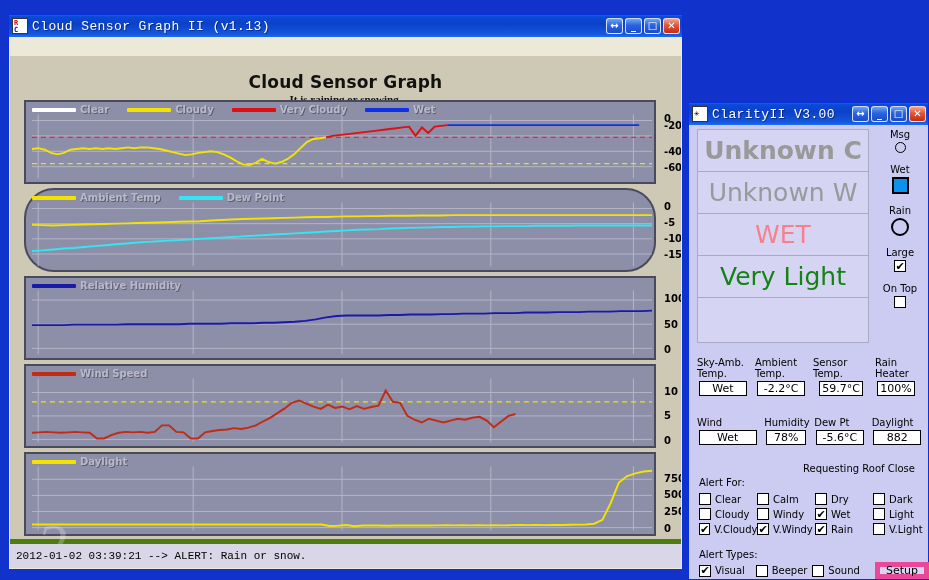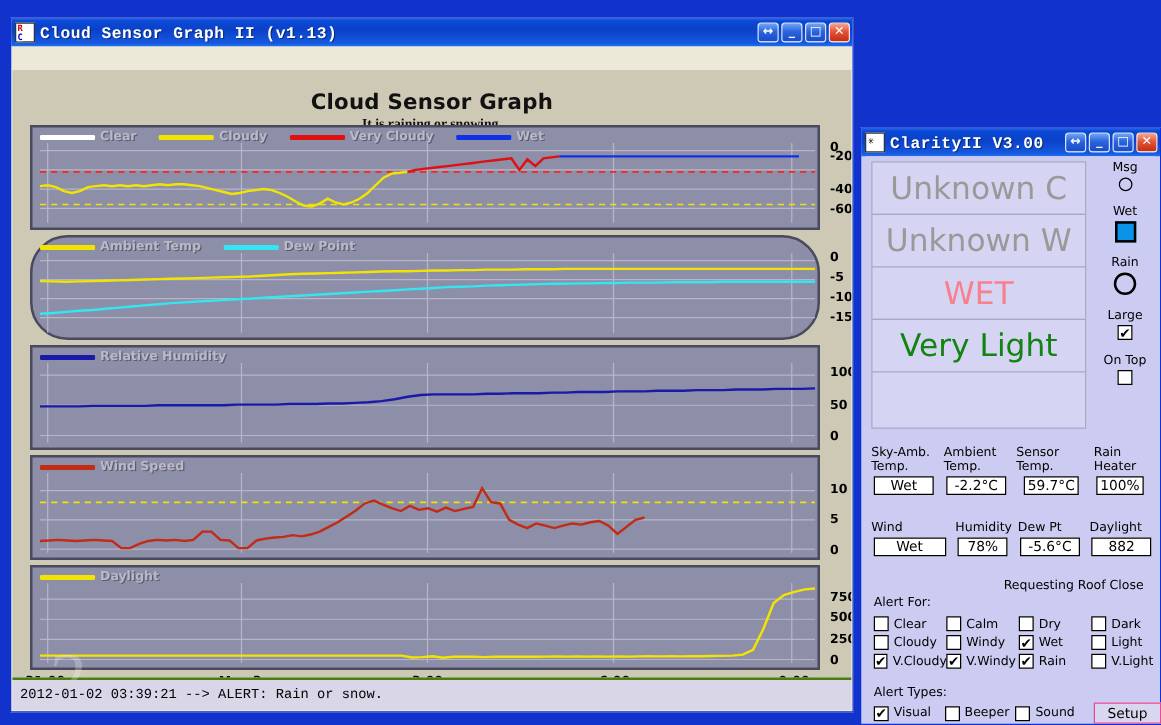--- a/index.html
+++ b/index.html
@@ -11,36 +11,36 @@
   
   .win{position:absolute;background:#ece9d8;border:1px solid #0831d9;box-sizing:border-box;}
   .titlebar{height:22px;display:flex;align-items:center;
     background:linear-gradient(180deg,#1a62e8 0%,#0a49d6 8%,#0b41c8 40%,#1558e0 88%,#1e6ff0 100%);
     padding:0 2px 0 3px;}
   .titlebar .tbicon{width:16px;height:16px;margin-right:4px;flex:0 0 auto;position:relative;
       background:#fff;border:1px solid #333;box-sizing:border-box;overflow:hidden;}
   .titlebar .tbicon i{position:absolute;font-style:normal;font-size:7px;line-height:7px;
       font-family:"DejaVu Sans Mono",monospace;font-weight:bold;}
   .tbtitle{color:#fff;font-family:"Liberation Mono","DejaVu Sans Mono",monospace;font-size:13px;
-      font-weight:bold;letter-spacing:.4px;white-space:nowrap;text-shadow:1px 1px 0 #00000066;}
+      font-weight:normal;letter-spacing:.4px;white-space:nowrap;text-shadow:1px 1px 0 #00000066;}
   .tbspacer{flex:1 1 auto;}
   .tbbtn{width:17px;height:16px;margin-left:2px;border:1px solid #ffffffcc;border-radius:3px;
       box-sizing:border-box;display:flex;align-items:center;justify-content:center;
       color:#fff;font-size:10px;font-weight:bold;line-height:1;
       background:linear-gradient(180deg,#6ea5f5,#2a63dd 45%,#1a4cc8);font-family:"DejaVu Sans",sans-serif;}
   .tbbtn.close{background:linear-gradient(180deg,#f7a48d,#e2553a 45%,#c32d10);}
 
   
   #csg{left:8px;top:14px;width:675px;height:556px;}
   #csg .menubar{height:18px;background:#ece9d8;display:flex;align-items:center;
      padding-left:12px;gap:16px;border-bottom:1px solid #d8d4c0;}
   #csg .menubar span{font-family:"Liberation Serif","DejaVu Serif",serif;font-size:12px;color:#000;}
   #csg .body{position:absolute;left:1px;top:41px;right:1px;bottom:25px;background:#cdc9b4;overflow:hidden;}
   #csg .statusbar{position:absolute;left:1px;right:1px;bottom:1px;height:24px;background:#d9d6e8;
-     border-top:2px solid #4d7c0f;display:flex;align-items:center;padding-left:6px;}
+     border-top:5px solid #4d7c0f;display:flex;align-items:center;padding-left:6px;}
   #csg .statusbar span{font-family:"Liberation Mono","DejaVu Sans Mono",monospace;font-size:11px;color:#000;}
 
   .chart-title{text-align:center;font-family:"DejaVu Sans",sans-serif;font-weight:bold;font-size:17px;
      color:#111;margin-top:16px;letter-spacing:.2px;}
   .chart-sub{text-align:center;font-family:"Liberation Serif","DejaVu Serif",serif;font-weight:bold;
      font-size:11px;color:#111;margin-top:1px;}
 
   .panels{position:absolute;left:0;right:0;top:44px;bottom:0;}
   .panel{position:absolute;left:14px;width:632px;height:84px;
      background:#8d8ea8;border:2px solid #4a4a5e;box-sizing:border-box;}
@@ -91,21 +91,21 @@
 
   .roofmsg{position:absolute;font-family:"DejaVu Sans",sans-serif;font-size:10px;color:#000;}
   .alertfor{position:absolute;font-family:"DejaVu Sans",sans-serif;font-size:10px;color:#000;}
   .cgrid{position:absolute;left:6px;width:232px;}
   .crow{display:flex;margin-bottom:3px;}
   .citem{display:flex;align-items:center;gap:4px;width:58px;}
   .citem .cl2{font-family:"DejaVu Sans",sans-serif;font-size:10px;color:#000;white-space:nowrap;}
   .atypes{position:absolute;left:6px;width:230px;}
   .atrow{display:flex;align-items:center;gap:4px;margin-top:2px;}
   .atrow .citem{width:62px;}
-  .setupbtn{margin-left:6px;height:17px;min-width:54px;border:1px solid #ec4899;background:#d7d7ef;
+  .setupbtn{margin-left:6px;height:17px;min-width:54px;border:5px solid #ec4899;background:#d7d7ef;
      font-family:"DejaVu Sans",sans-serif;font-size:11px;display:flex;align-items:center;
      justify-content:center;box-sizing:border-box;}
 </style>
 </head>
 <body>
 
 <div id="desktop"></div>
 
 <div class="win" id="csg">
   <div class="titlebar">
@@ -304,21 +304,21 @@
     <div class="tbspacer"></div>
     <div class="tbbtn">↔</div>
     <div class="tbbtn">_</div>
     <div class="tbbtn">□</div>
     <div class="tbbtn close">✕</div>
   </div>
 
   <div class="cbody">
     <div class="bigreads" id="bigreads">
         <div class="bigrow">
-          <span style="color: rgb(153, 153, 153);">Unknown C</span>
+          <span style="color: rgb(153, 153, 153); font-weight: bold;">Unknown C</span>
         </div>
         <div class="bigrow">
           <span style="color: rgb(153, 153, 153);">Unknown W</span>
         </div>
         <div class="bigrow">
           <span style="color: rgb(248, 127, 141);">WET</span>
         </div>
         <div class="bigrow">
           <span style="color: rgb(19, 131, 19);">Very Light</span>
         </div>

